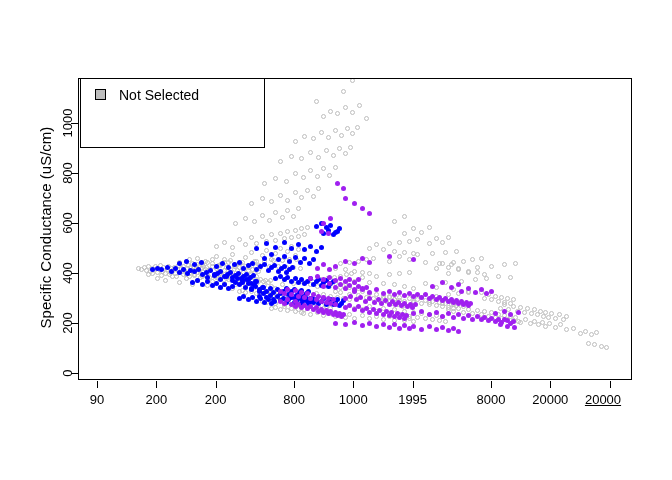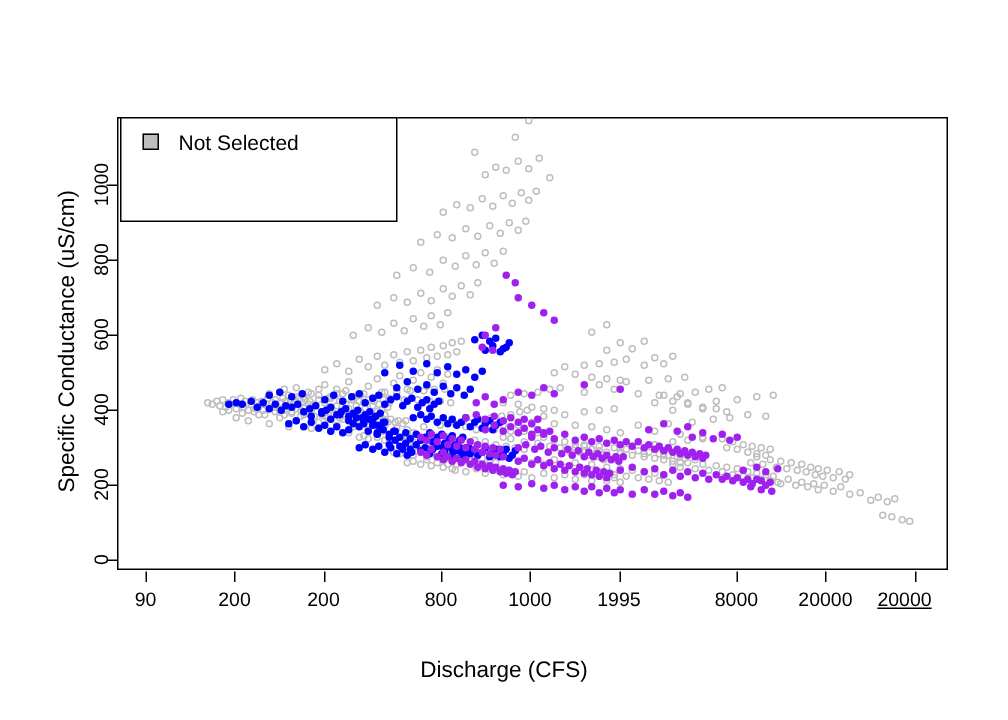--- a/index.html
+++ b/index.html
@@ -1176,16 +1176,15 @@
       </div>
     </div>
 
   <div id="legend">
     <div class="legend-row">
       <span class="legend-swatch" style="background: rgb(190, 190, 190);"></span>
       <span class="legend-label">Not Selected</span>
     </div>
   </div>
 
-  <div id="xlabel">Discharge (CFS)</div>
   <div id="ylabel">Specific Conductance (uS/cm)</div>
 
 </div>
 
 </body></html>

